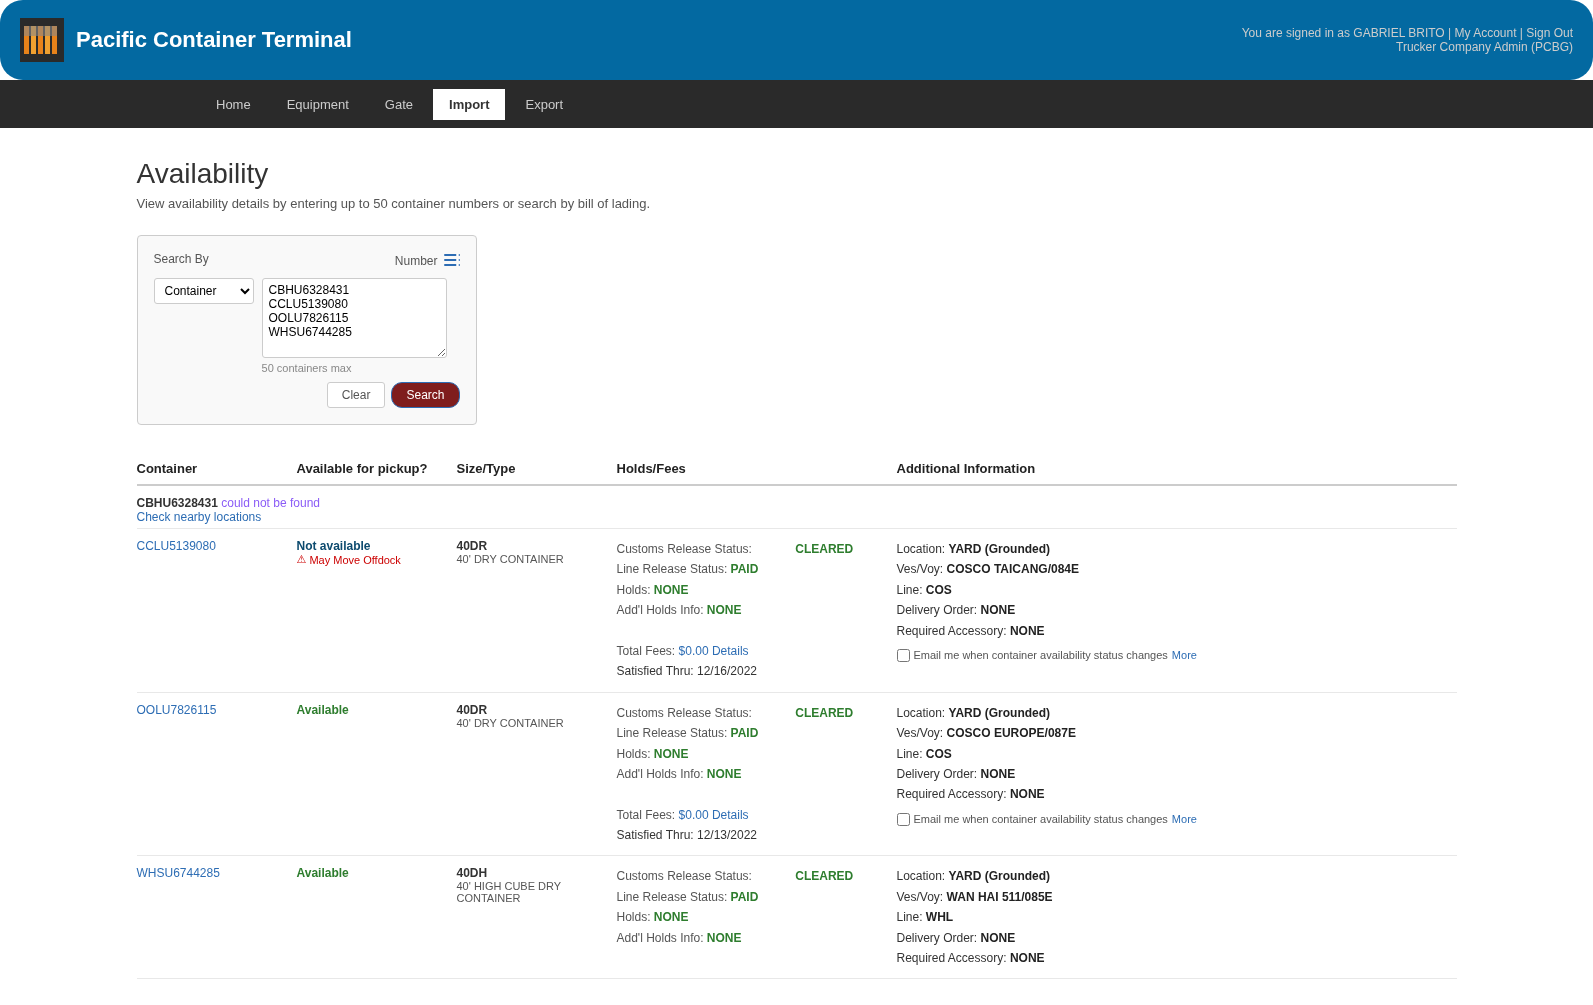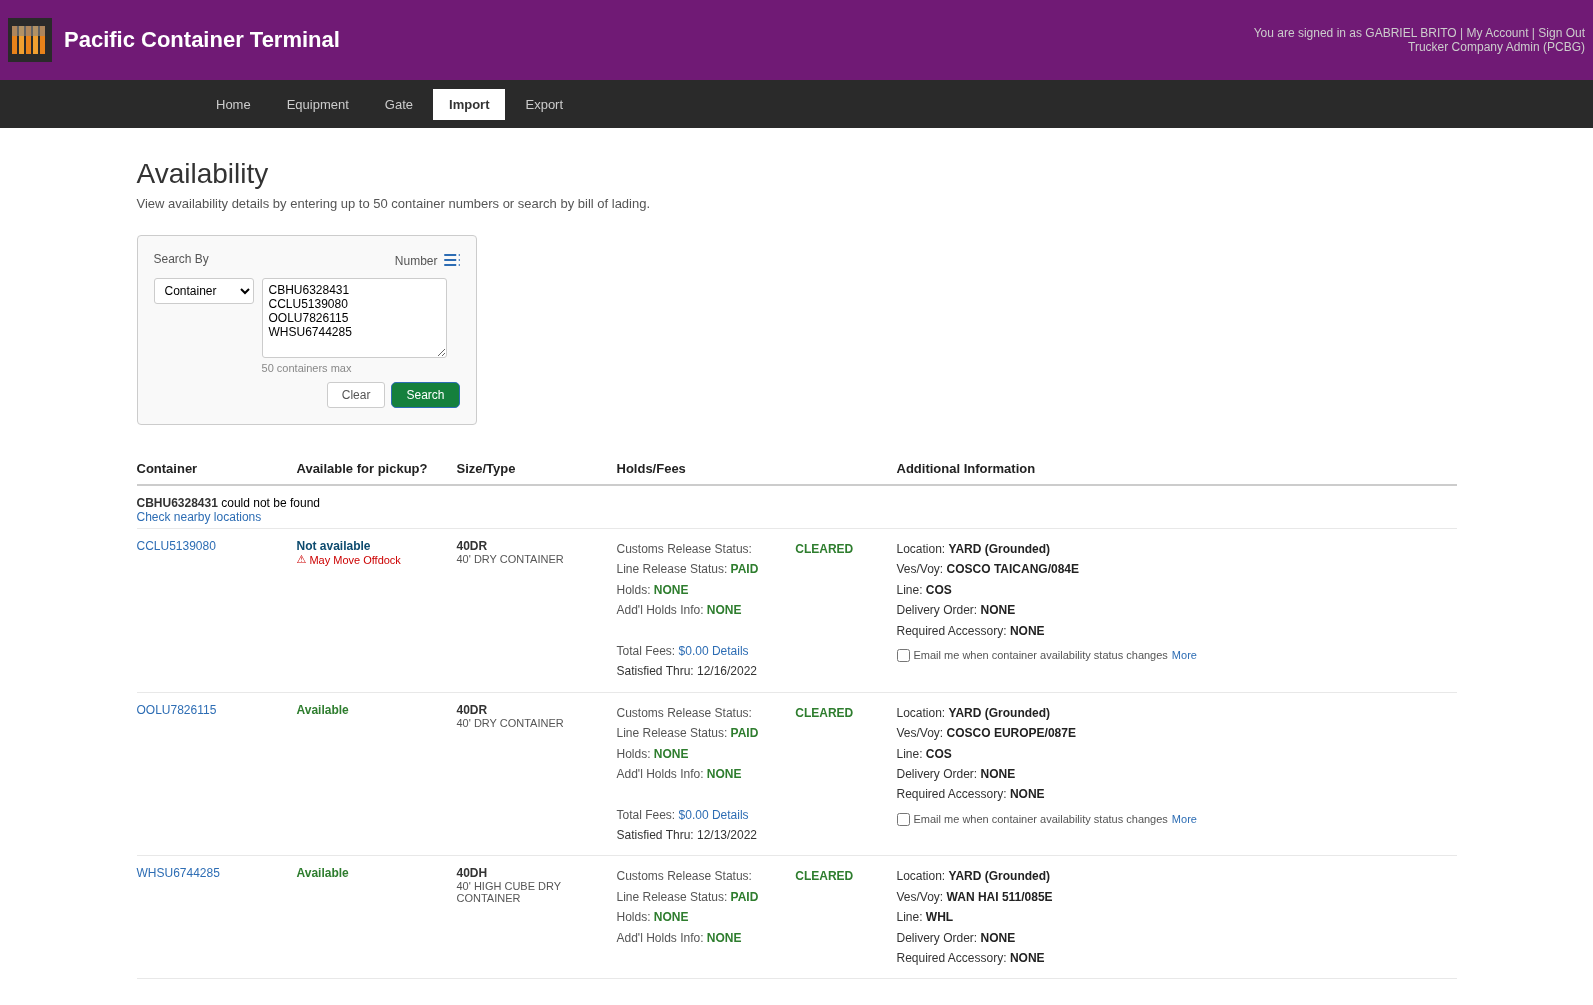--- a/index.html
+++ b/index.html
@@ -1,25 +1,26 @@
 <!DOCTYPE html>
 <html><head>
   <meta charset="utf-8">
   <style>
     * { box-sizing: border-box; margin: 0; padding: 0; }
     body { font-family: Arial, sans-serif; font-size: 13px; color: #333; background: #fff; }
 
     
     .topbar {
-      background: #701a75;
-      padding: 0 8px;
+      background: #0369a1;
+      padding: 0 20px;
       display: flex;
       align-items: center;
       justify-content: space-between;
       height: 80px;
+      border-radius: 23px;
     }
     .topbar-logo {
       display: flex;
       align-items: center;
       gap: 12px;
     }
     .logo-icon {
       width: 44px;
       height: 44px;
     }
@@ -145,23 +146,23 @@
     .btn-clear {
       background: #fff;
       border: 1px solid #ccc;
       border-radius: 3px;
       padding: 5px 14px;
       font-size: 12px;
       cursor: pointer;
       color: #555;
     }
     .btn-search {
-      background: #15803d;
+      background: #7f1d1d;
       border: 1px solid #2d6db4;
-      border-radius: 5px;
+      border-radius: 11px;
       padding: 5px 14px;
       font-size: 12px;
       cursor: pointer;
       color: #fff;
     }
 
     
     .results-table {
       width: 100%;
       border-collapse: collapse;
@@ -199,21 +200,21 @@
     .not-found-row td {
       padding: 10px 0 4px 0;
       border-bottom: none;
     }
     .not-found-name {
       font-weight: bold;
       font-size: 12px;
     }
     .not-found-text {
       font-size: 12px;
-      color: #000000;
+      color: #8b5cf6;
       text-align: center;
     }
     .nearby-link {
       color: #2d6db4;
       text-decoration: none;
       font-size: 12px;
       display: block;
     }
 
     

